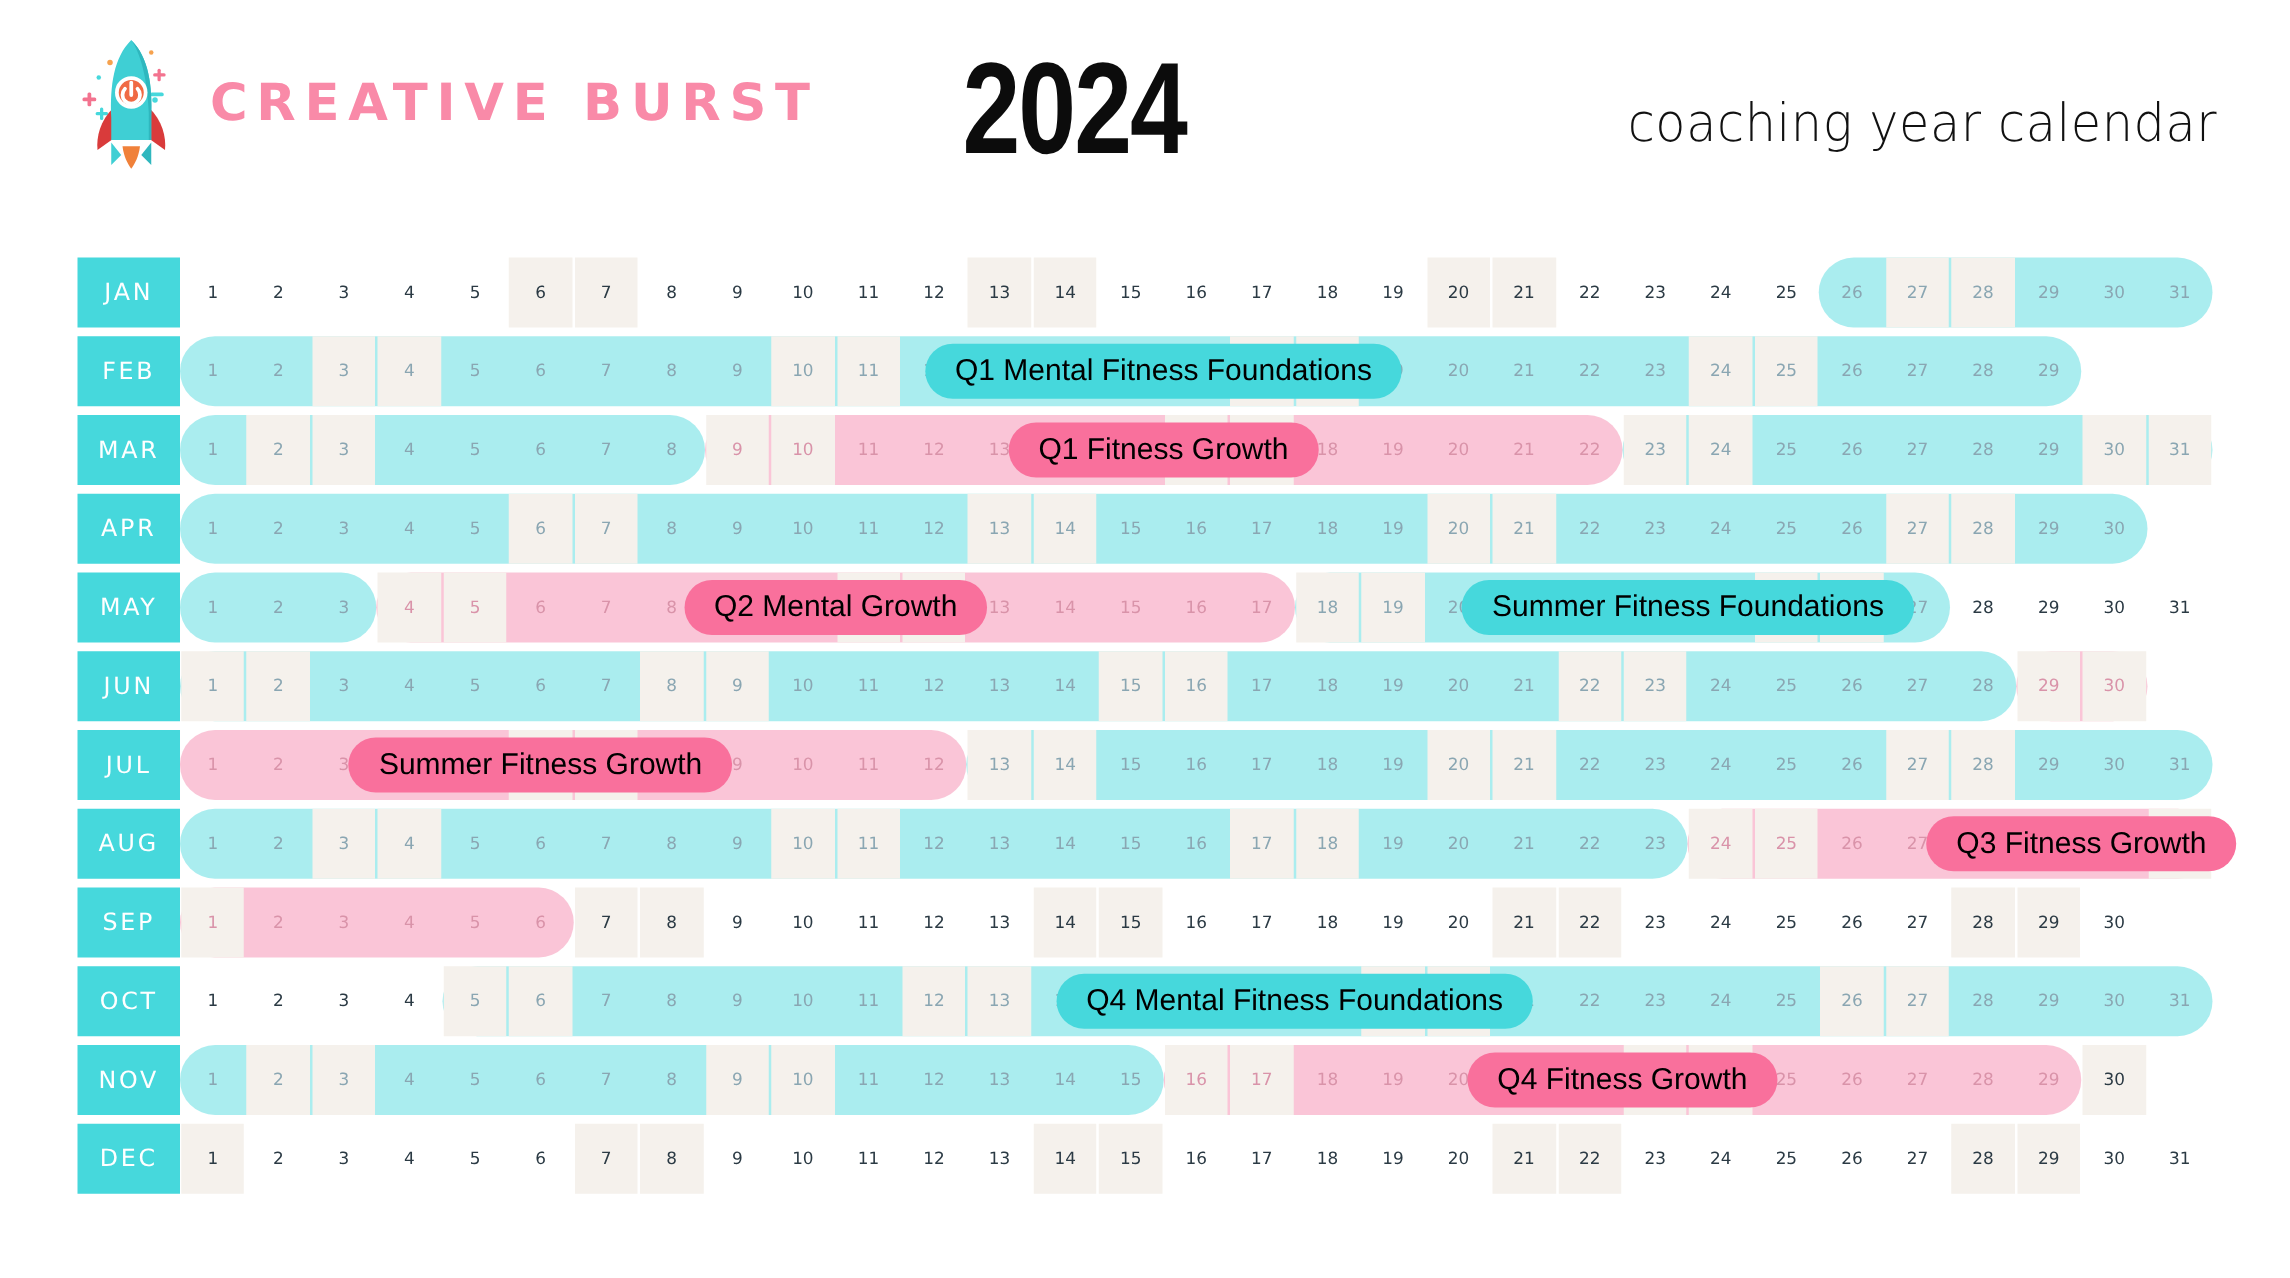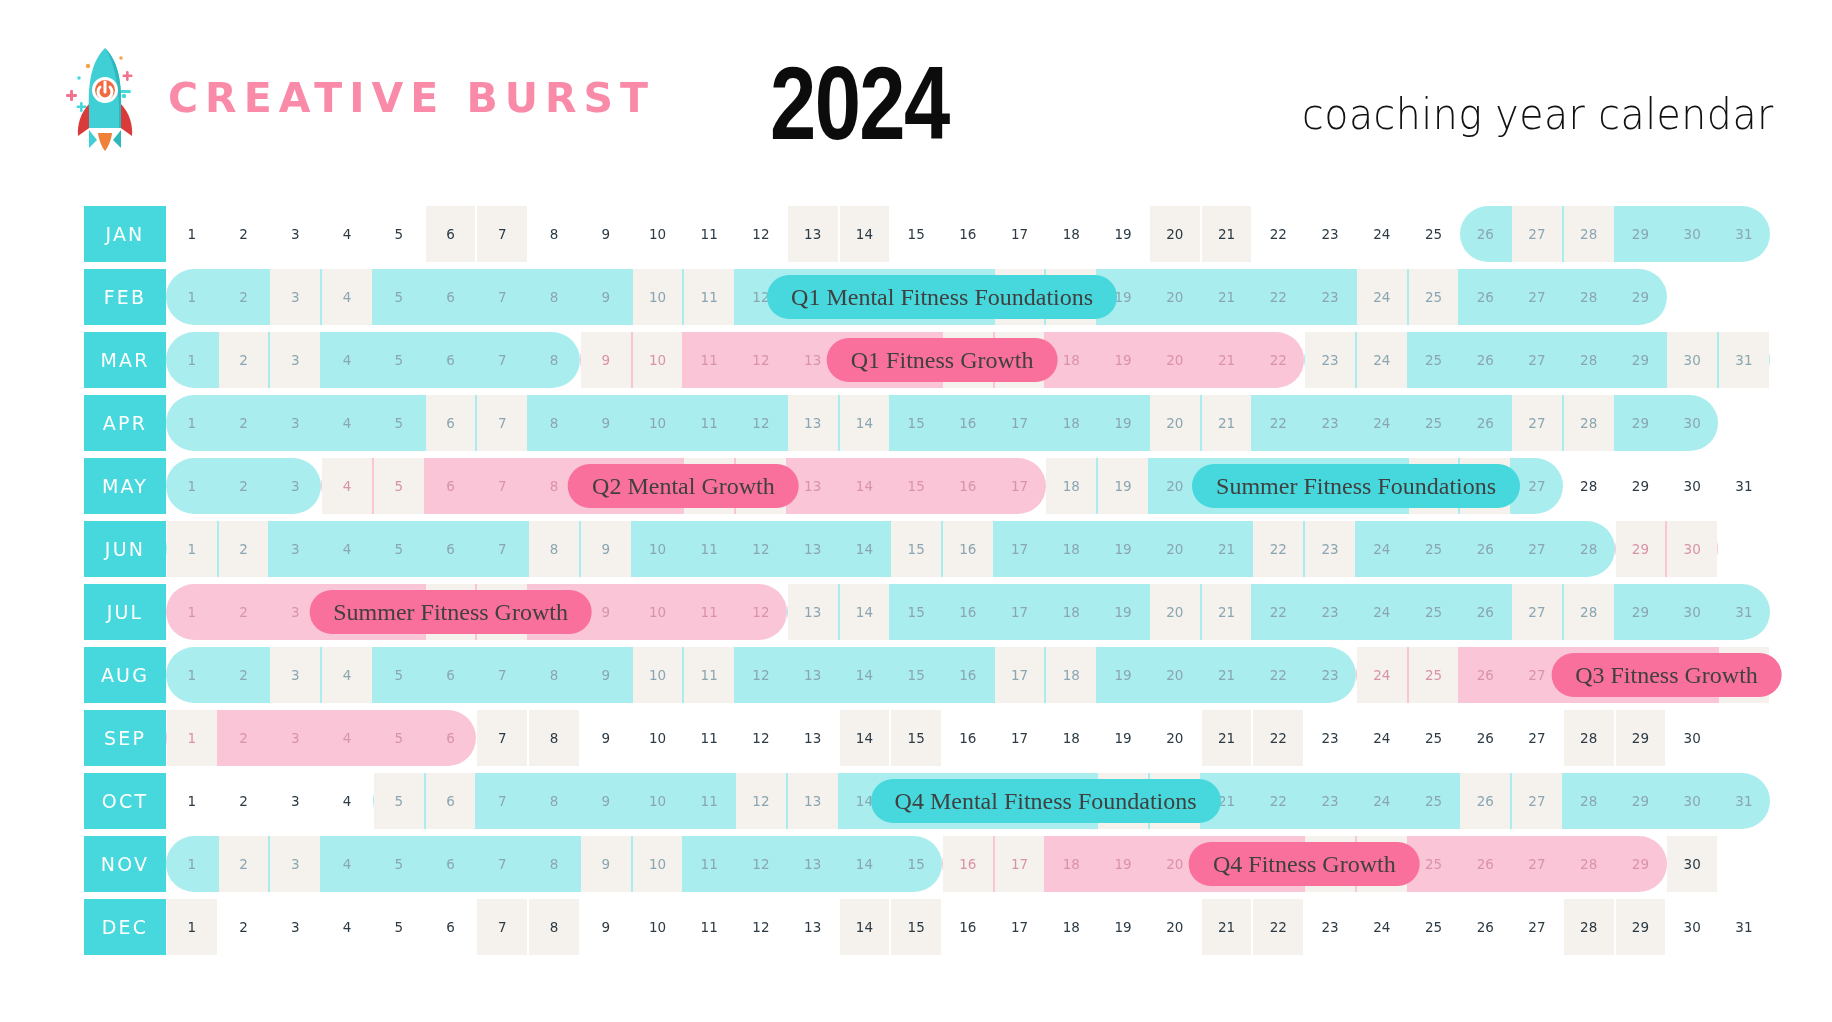--- a/index.html
+++ b/index.html
@@ -8,21 +8,21 @@
     background: #ffffff;
     font-family: "Liberation Sans", sans-serif;
     overflow: hidden;
   }
   #page { position: relative; width: 1832px; height: 1022px; background:#fff; }
 
   
   .header {
     position: absolute; left: 0; top: 22px;
     width: 1832px; height: 120px;
-    display: flex; align-items: center; margin-top: 16px;
+    display: flex; align-items: center;
   }
   .logo-wrap {
     width: 86px; height: 110px; margin-left: 62px;
     display: flex; align-items: center; justify-content: center;
     flex: 0 0 auto;
   }
   .brand-name {
     margin-left: 20px;
     color: #f98aa8;
     font-size: 41px;
@@ -70,21 +70,20 @@
     flex: 0 0 82px;
     width: 82px;
     background: #46d8dc;
     color: #ffffff;
     display: flex; align-items: center; justify-content: center;
     font-size: 19px;
     letter-spacing: 2.2px;
     font-family: "DejaVu Sans", sans-serif;
     font-weight: 400;
     z-index: 4;
-    margin-left: 22px;
   }
   .days {
     position: relative;
     flex: 1 1 auto;
     display: flex;
     height: 100%;
   }
   .day {
     position: relative;
     flex: 1 1 0;
@@ -124,23 +123,23 @@
   
   .pill {
     position: absolute;
     top: 50%;
     transform: translate(-50%, -50%);
     height: 44px;
     border-radius: 24px;
     display: flex; align-items: center; justify-content: center;
     padding: 0 24px;
     font-size: 24px;
-    color: #404040;
+    color: #000000;
     white-space: nowrap;
-    font-family: Liberation Serif, serif;
+    font-family: Liberation Sans, sans-serif;
     z-index: 6;
   }
   .pill.teal { background: #46d8dc; }
   .pill.pink { background: #f9709c; text-align: right; }
 
   
   .rocket { display:block; }
 </style>
 </head>
 <body>

